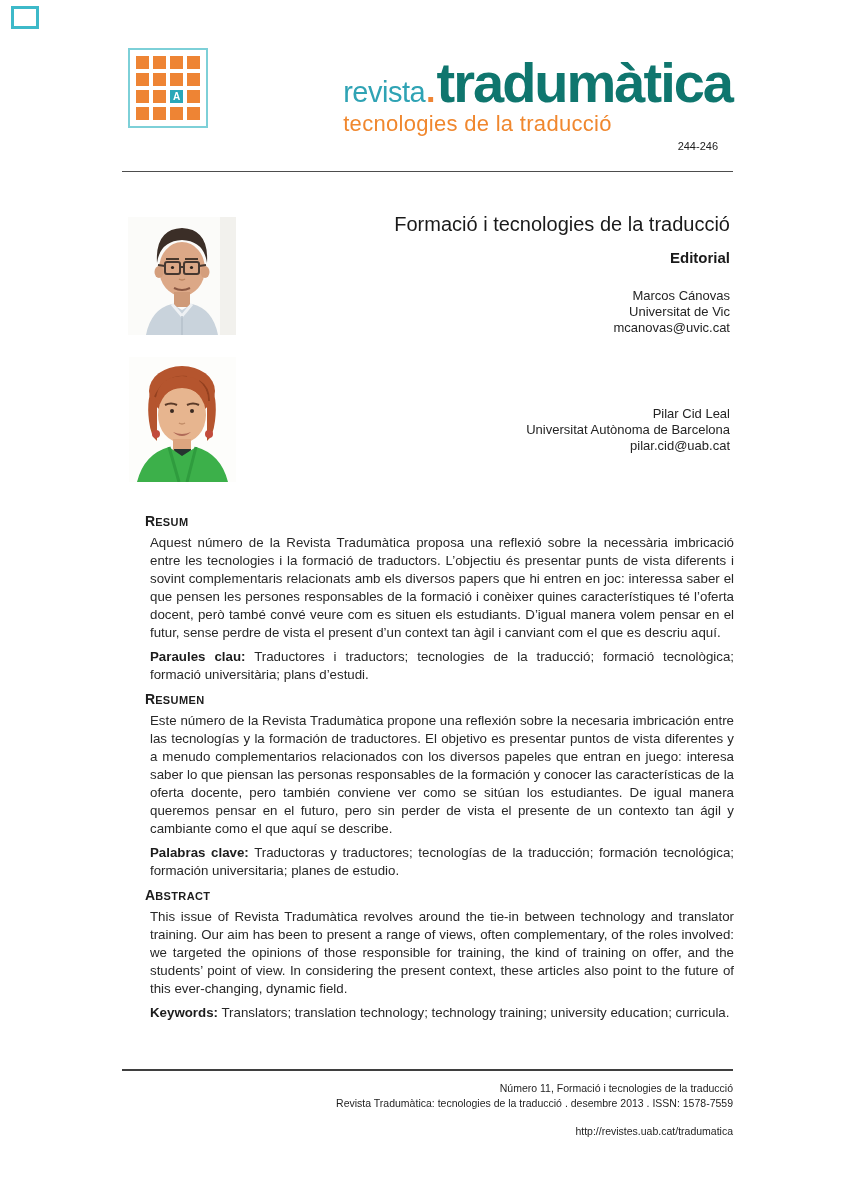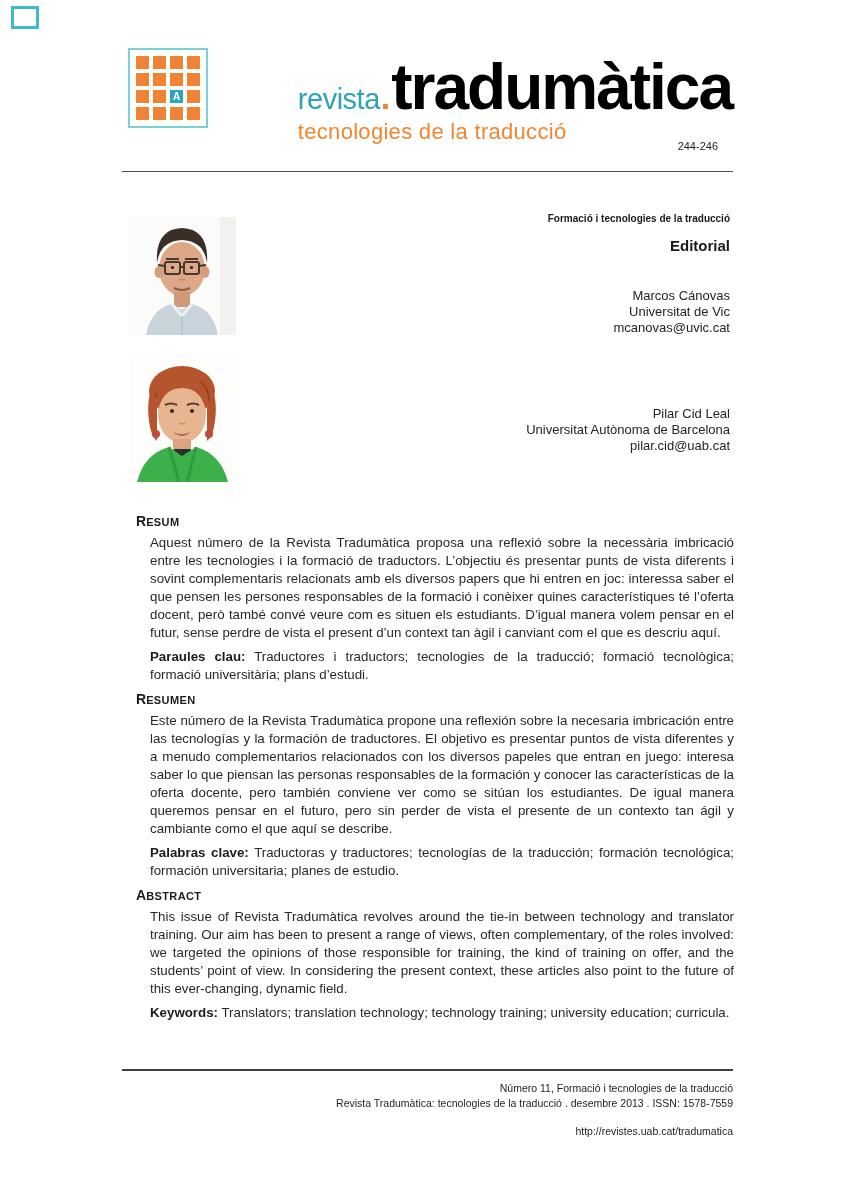--- a/index.html
+++ b/index.html
@@ -14,42 +14,42 @@
   .logo-box{position:absolute;left:128px;top:48px;width:64px;height:64px;
             border:2px solid #7dd0d8;background:#fff;padding:6px;
             display:grid;grid-template-columns:repeat(4,13px);grid-template-rows:repeat(4,13px);gap:4px;}
   .logo-cell{background:#ee8434;}
   .logo-cell.accent{background:#2ba7b8;color:#fff;display:flex;align-items:center;justify-content:center;
                     font-size:10px;font-weight:bold;}
   .wordmark{position:absolute;right:118px;top:55px;text-align:left;}
   .wordline{display:flex;align-items:baseline;justify-content:flex-end;line-height:1;}
   .wm-small{font-size:29px;color:#2fa3b4;letter-spacing:-0.5px;}
   .wm-dot{font-size:34px;color:#ee8434;font-weight:bold;margin:0 1px;}
-  .wm-big{font-size:64px;font-weight:bold;color:#000000;letter-spacing:-2px;}
+  .wm-big{font-size:56px;font-weight:bold;color:#0f766e;letter-spacing:-2px;}
   .tagline{font-size:22px;color:#f0872e;margin-top:1px;letter-spacing:0.3px;line-height:1.1;}
   .page-range{position:absolute;right:132px;top:140px;font-size:11px;color:#1d1d1d;}
   .header-rule{position:absolute;left:122px;top:171px;width:611px;height:1px;background:#4d4d4d;}
 
   
   .photo{position:absolute;display:block;}
   .photo-1{left:128px;top:217px;}
   .photo-2{left:129px;top:357px;}
 
   
   .title-block{position:absolute;left:300px;top:213px;width:430px;text-align:right;color:#1a1a1a;}
-  .title-block h1{margin:0;font-size:10px;font-weight:bold;}
+  .title-block h1{margin:0;font-size:20px;font-weight:normal;}
   .title-block h2{margin:13px 0 0 0;font-size:15px;font-weight:bold;}
   .author-block{position:absolute;right:120px;text-align:right;font-size:13px;line-height:16px;color:#242424;}
   .author-1{top:288px;}
   .author-2{top:406px;}
   .author-block a{color:#242424;text-decoration:none;}
 
   
   .content{position:absolute;left:128px;top:506px;width:606px;color:#282828;}
-  .sec-head{margin:6px 0 4px 8px;font-weight:bold;color:#1c1c1c;line-height:15px;}
+  .sec-head{margin:6px 0 4px 17px;font-weight:bold;color:#1c1c1c;line-height:15px;}
   .sec-head .cap{font-size:14px;}
   .sec-head .rest{font-size:11px;letter-spacing:0.4px;}
   .body-par,.kw-par{margin:0 0 6px 0;padding-left:22px;font-size:13.3px;line-height:18px;
                     text-align:justify;}
   .kw-par strong{color:#1c1c1c;}
 
   
   .footer-rule{position:absolute;left:122px;top:1069px;width:611px;height:2px;background:#3f3f3f;}
   .footer-text{position:absolute;left:122px;top:1081px;width:611px;text-align:right;
                font-size:10.5px;line-height:15px;color:#1e1e1e;}

